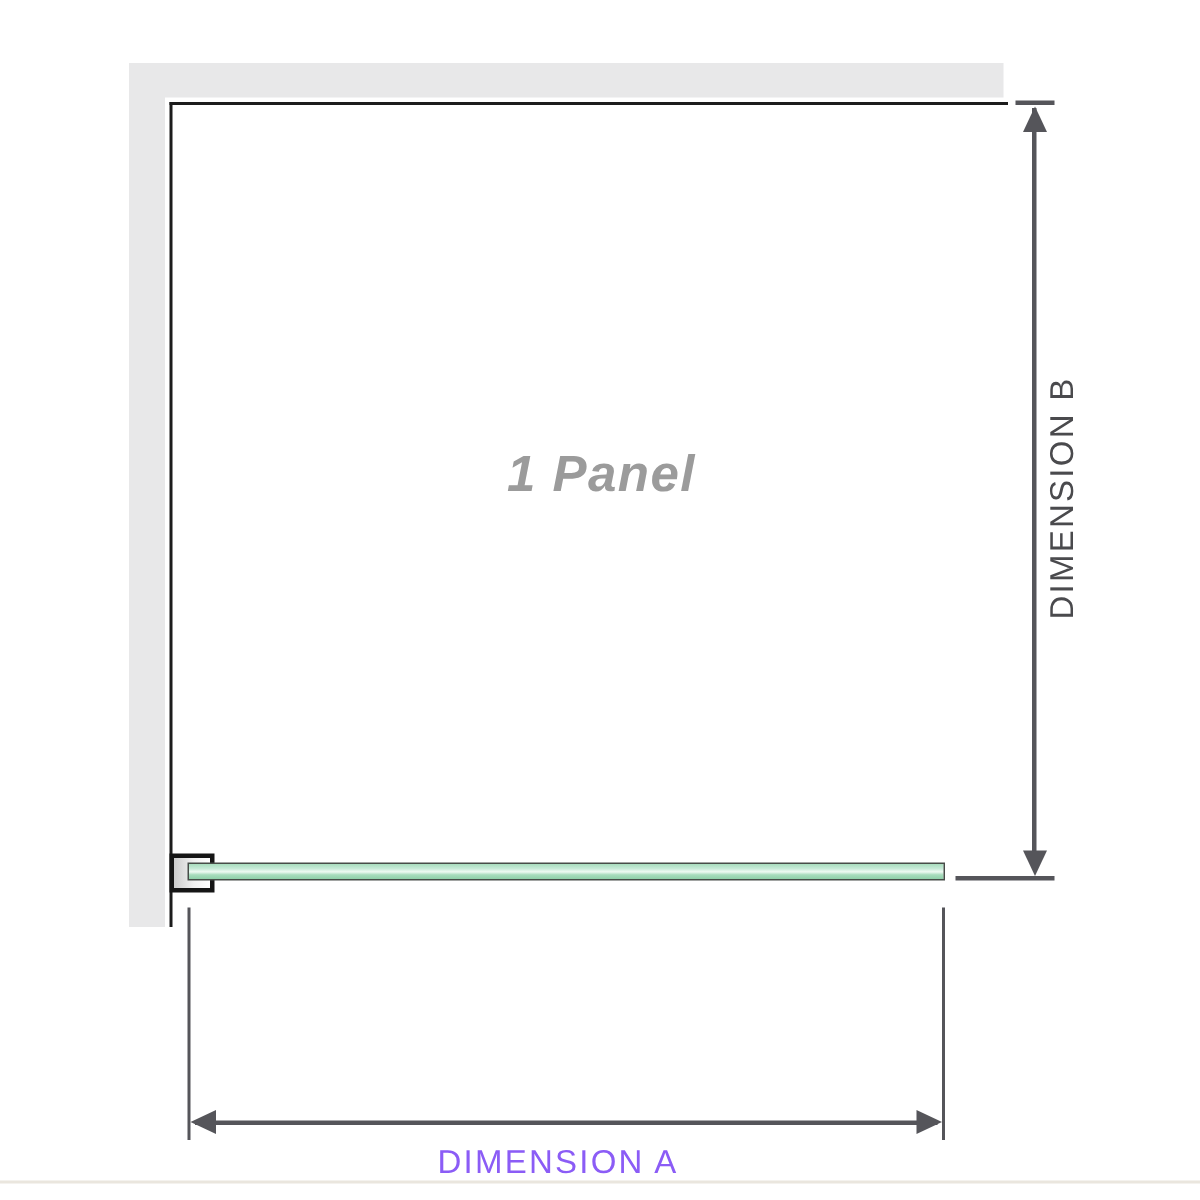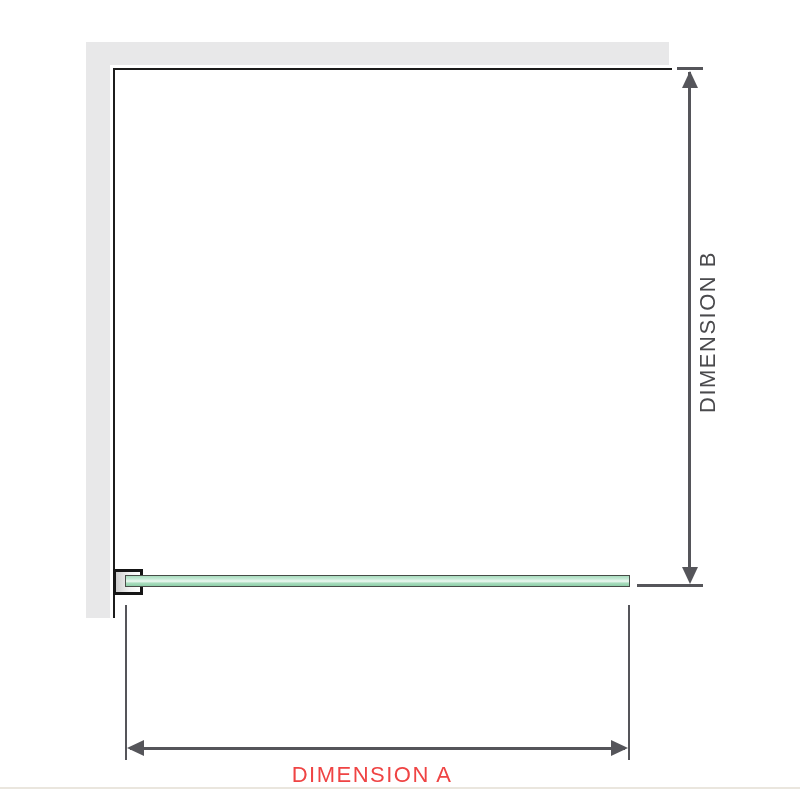--- a/index.html
+++ b/index.html
@@ -47,36 +47,37 @@
     font-size:22px;letter-spacing:1.5px;color:#4a4a4d;white-space:nowrap;
   }
 
   .dima-ext-left{left:125px;top:605px;width:2px;height:155px;}
   .dima-ext-right{left:628px;top:605px;width:2px;height:155px;}
   .dima-line{left:130px;top:747px;width:495px;height:3px;}
   .dima-arrow-left{left:127px;top:740px;border-top:8px solid transparent;border-bottom:8px solid transparent;border-right:17px solid #55555a;}
   .dima-arrow-right{left:611px;top:740px;border-top:8px solid transparent;border-bottom:8px solid transparent;border-left:17px solid #55555a;}
   .dima-label{
     left:372px;top:762px;transform:translateX(-50%);
-    font-size:22px;letter-spacing:1.5px;color:#ef4444;white-space:nowrap;text-align:right;
+    font-size:22px;letter-spacing:1.5px;color:#8b5cf6;white-space:nowrap;text-align:right;
   }
 
   
   .baseline{left:0;top:787px;width:800px;height:2px;background:#eae6de;}
 </style>
 </head>
 <body>
 
 <div class="stage">
 
   <div class="abs wall-top"></div>
   <div class="abs wall-left"></div>
   <div class="abs edge-top"></div>
   <div class="abs edge-left"></div>
 
+  <div class="abs panel-label">1 Panel</div>
 
   <div class="abs bracket"></div>
   <div class="abs glass"></div>
 
   <div>
     <div class="abs dim dimb-tick-top"></div>
     <div class="abs dim dimb-line"></div>
     <div class="abs tri dimb-arrow-up"></div>
     <div class="abs tri dimb-arrow-down"></div>
     <div class="abs dim dimb-tick-bottom"></div>

